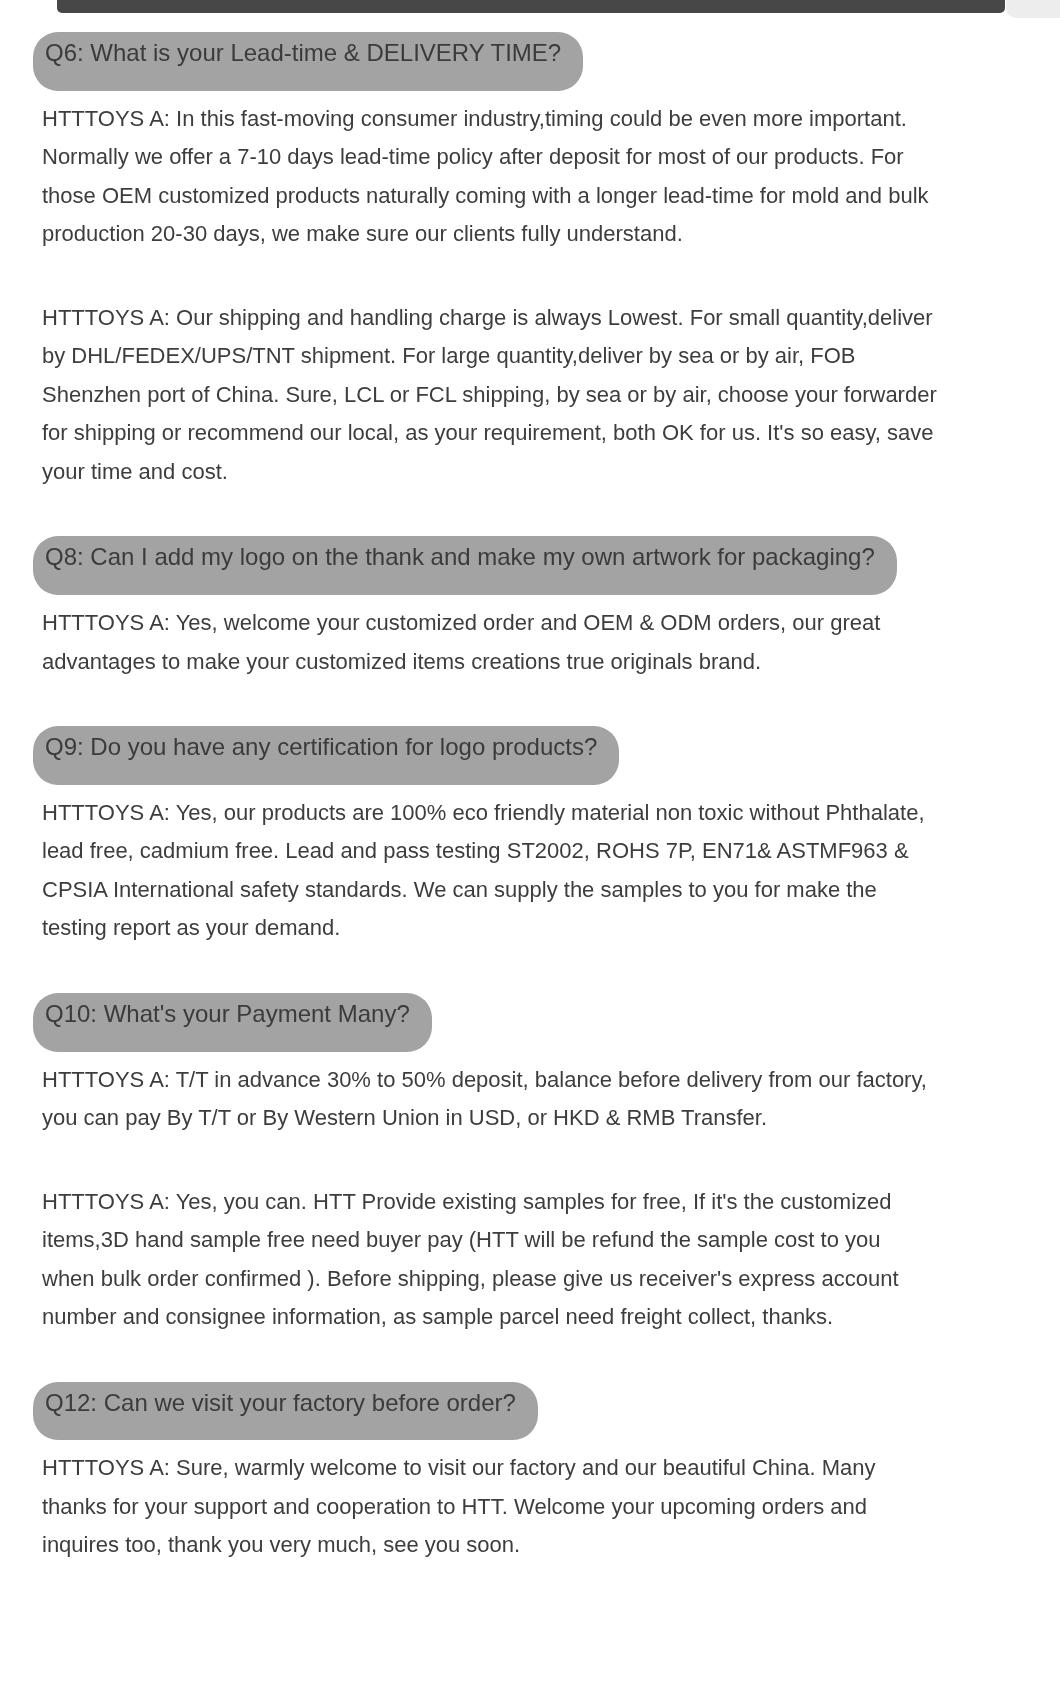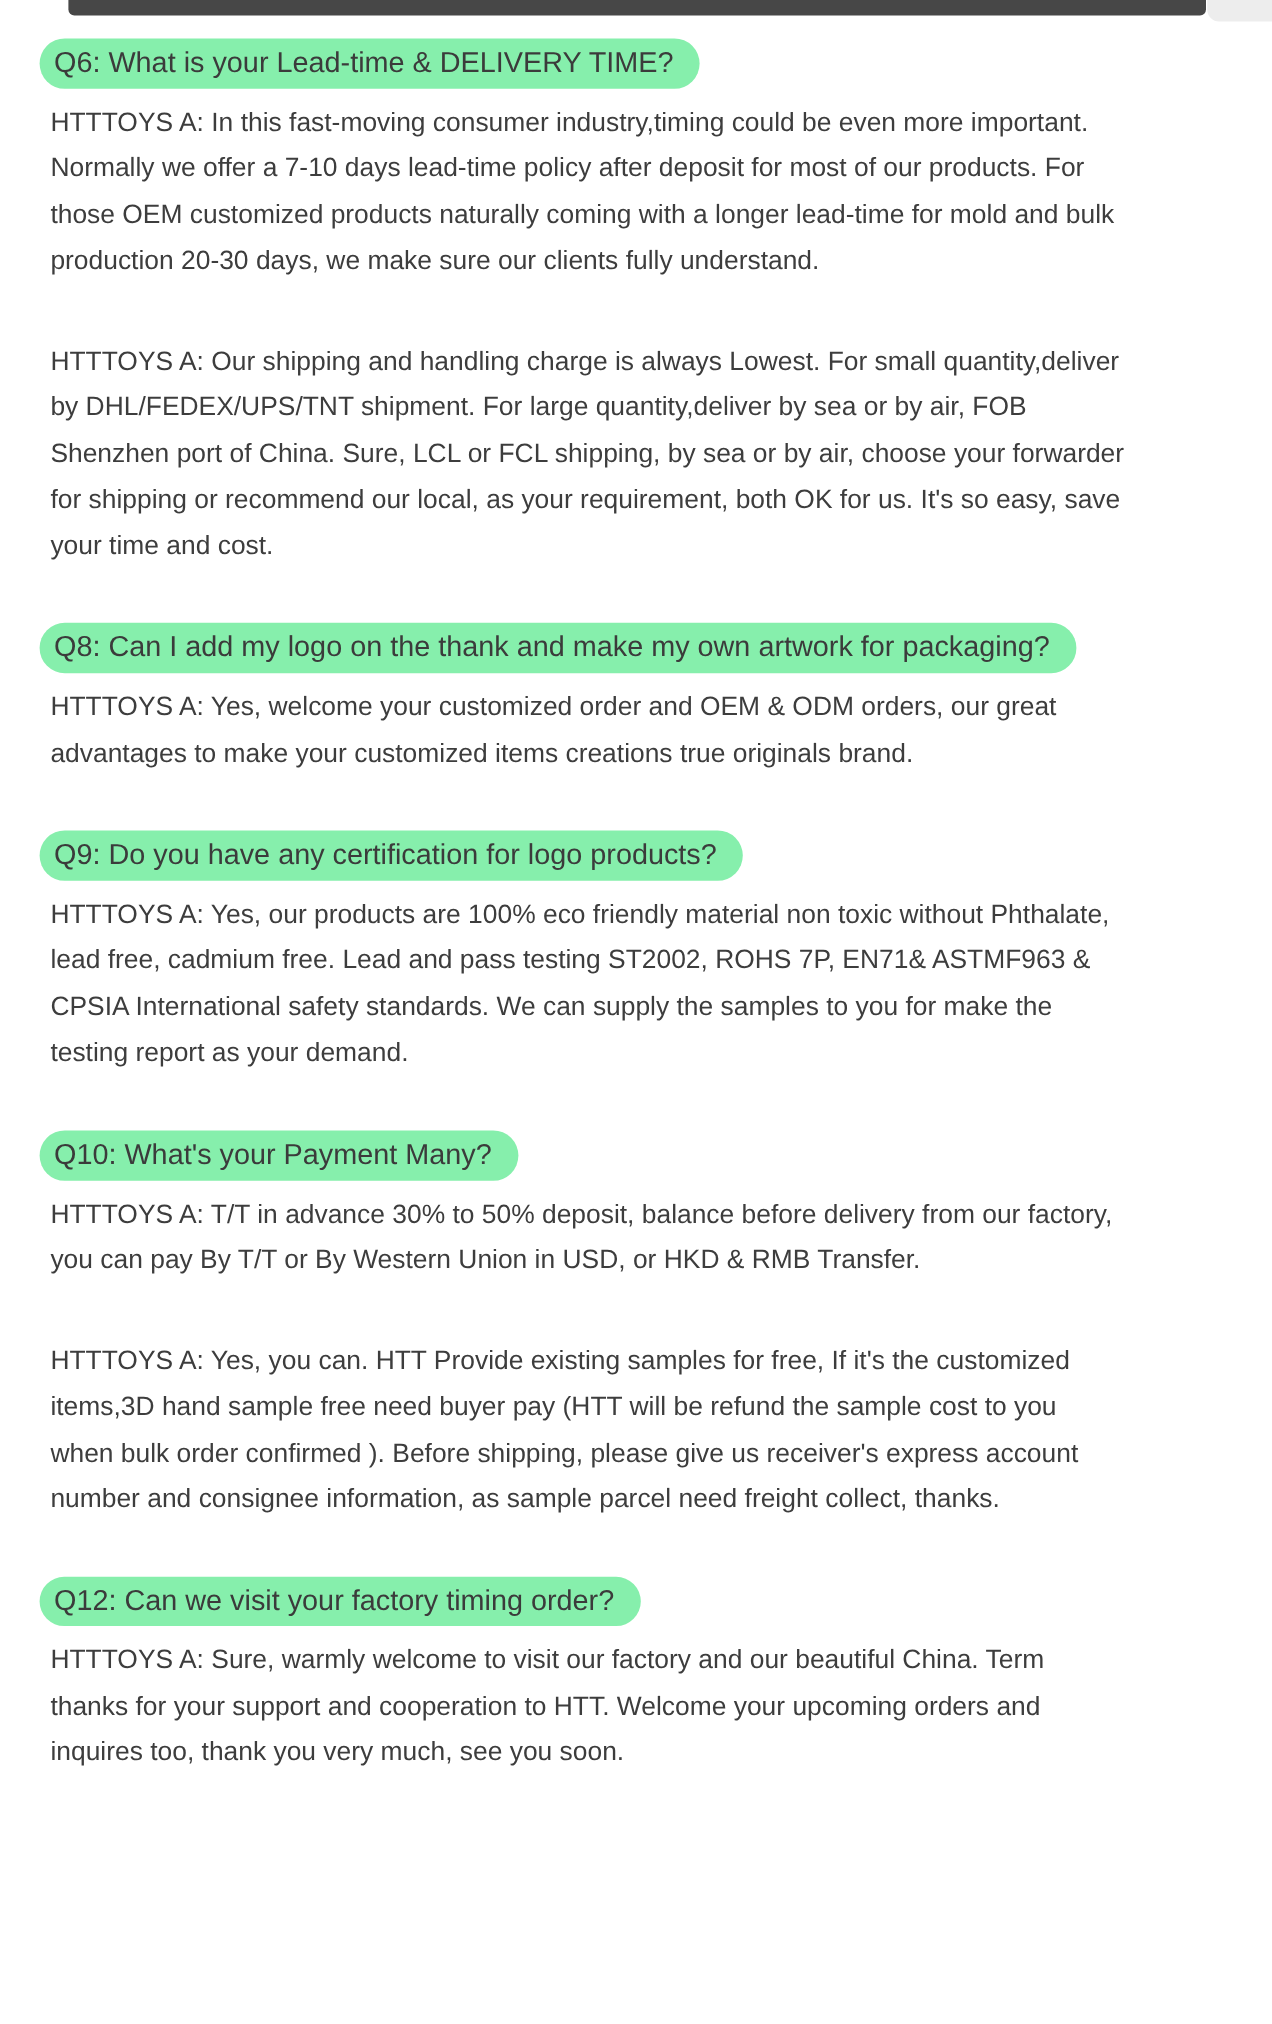--- a/index.html
+++ b/index.html
@@ -36,22 +36,22 @@
   }
   .faq-item {
     margin: 0 0 45px 0;
   }
   .faq-item:last-child {
     margin-bottom: 0;
   }
   .q-pill {
     display: inline-block;
     margin: 0 0 9px 0;
-    padding: 7px 22px 6px 12px;
-    background: #86efac;
+    padding: 7px 22px 23px 12px;
+    background: #a3a3a3;
     border-radius: 25px;
     font-size: 24px;
     font-weight: 400;
     line-height: 1.2;
     color: #3b3b3b;
   }
   .answer {
     margin: 0;
     padding-left: 9px;
     font-size: 22px;
@@ -89,17 +89,17 @@
   <section class="faq-item">
     <div class="q-pill">Q10: What's your Payment Many?</div>
     <p class="answer">HTTTOYS A: T/T in advance 30% to 50% deposit, balance before delivery from our factory, you can pay By T/T or By Western Union in USD, or HKD &amp; RMB Transfer.</p>
   </section>
 
   <section class="faq-item">
     <p class="answer">HTTTOYS A: Yes, you can. HTT Provide existing samples for free, If it's the customized items,3D hand sample free need buyer pay (HTT will be refund the sample cost to you when bulk order confirmed ). Before shipping, please give us receiver's express account number and consignee information, as sample parcel need freight collect, thanks.</p>
   </section>
 
   <section class="faq-item">
-    <div class="q-pill">Q12: Can we visit your factory timing order?</div>
-    <p class="answer">HTTTOYS A: Sure, warmly welcome to visit our factory and our beautiful China. Term thanks for your support and cooperation to HTT. Welcome your upcoming orders and inquires too, thank you very much, see you soon.</p>
+    <div class="q-pill">Q12: Can we visit your factory before order?</div>
+    <p class="answer">HTTTOYS A: Sure, warmly welcome to visit our factory and our beautiful China. Many thanks for your support and cooperation to HTT. Welcome your upcoming orders and inquires too, thank you very much, see you soon.</p>
   </section>
 
 </div>
 
 </body></html>

